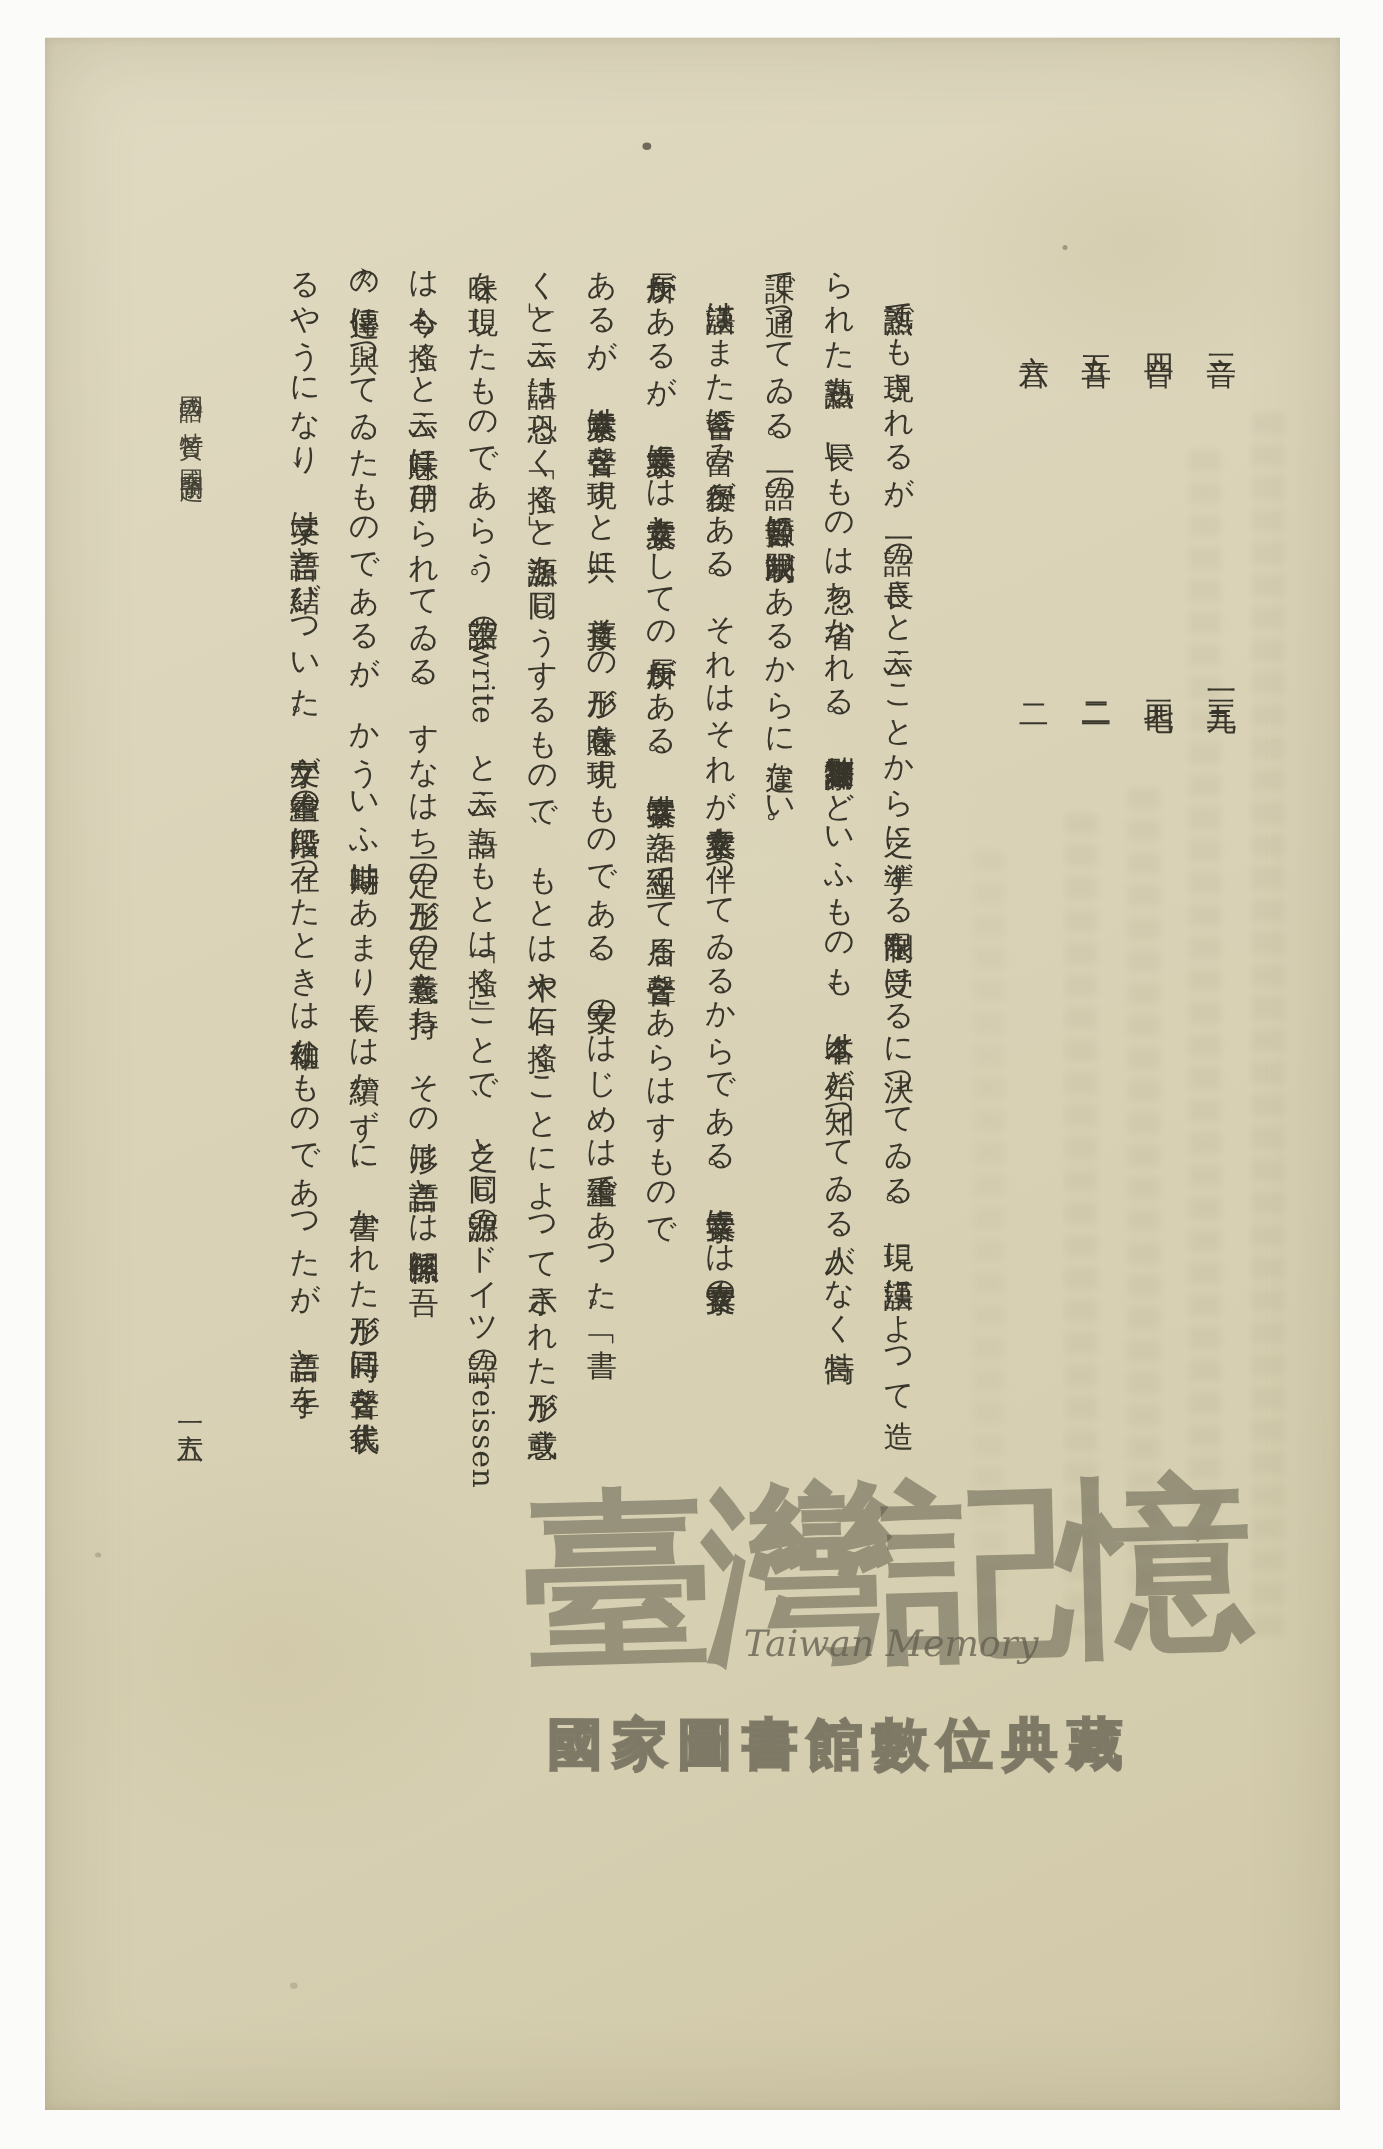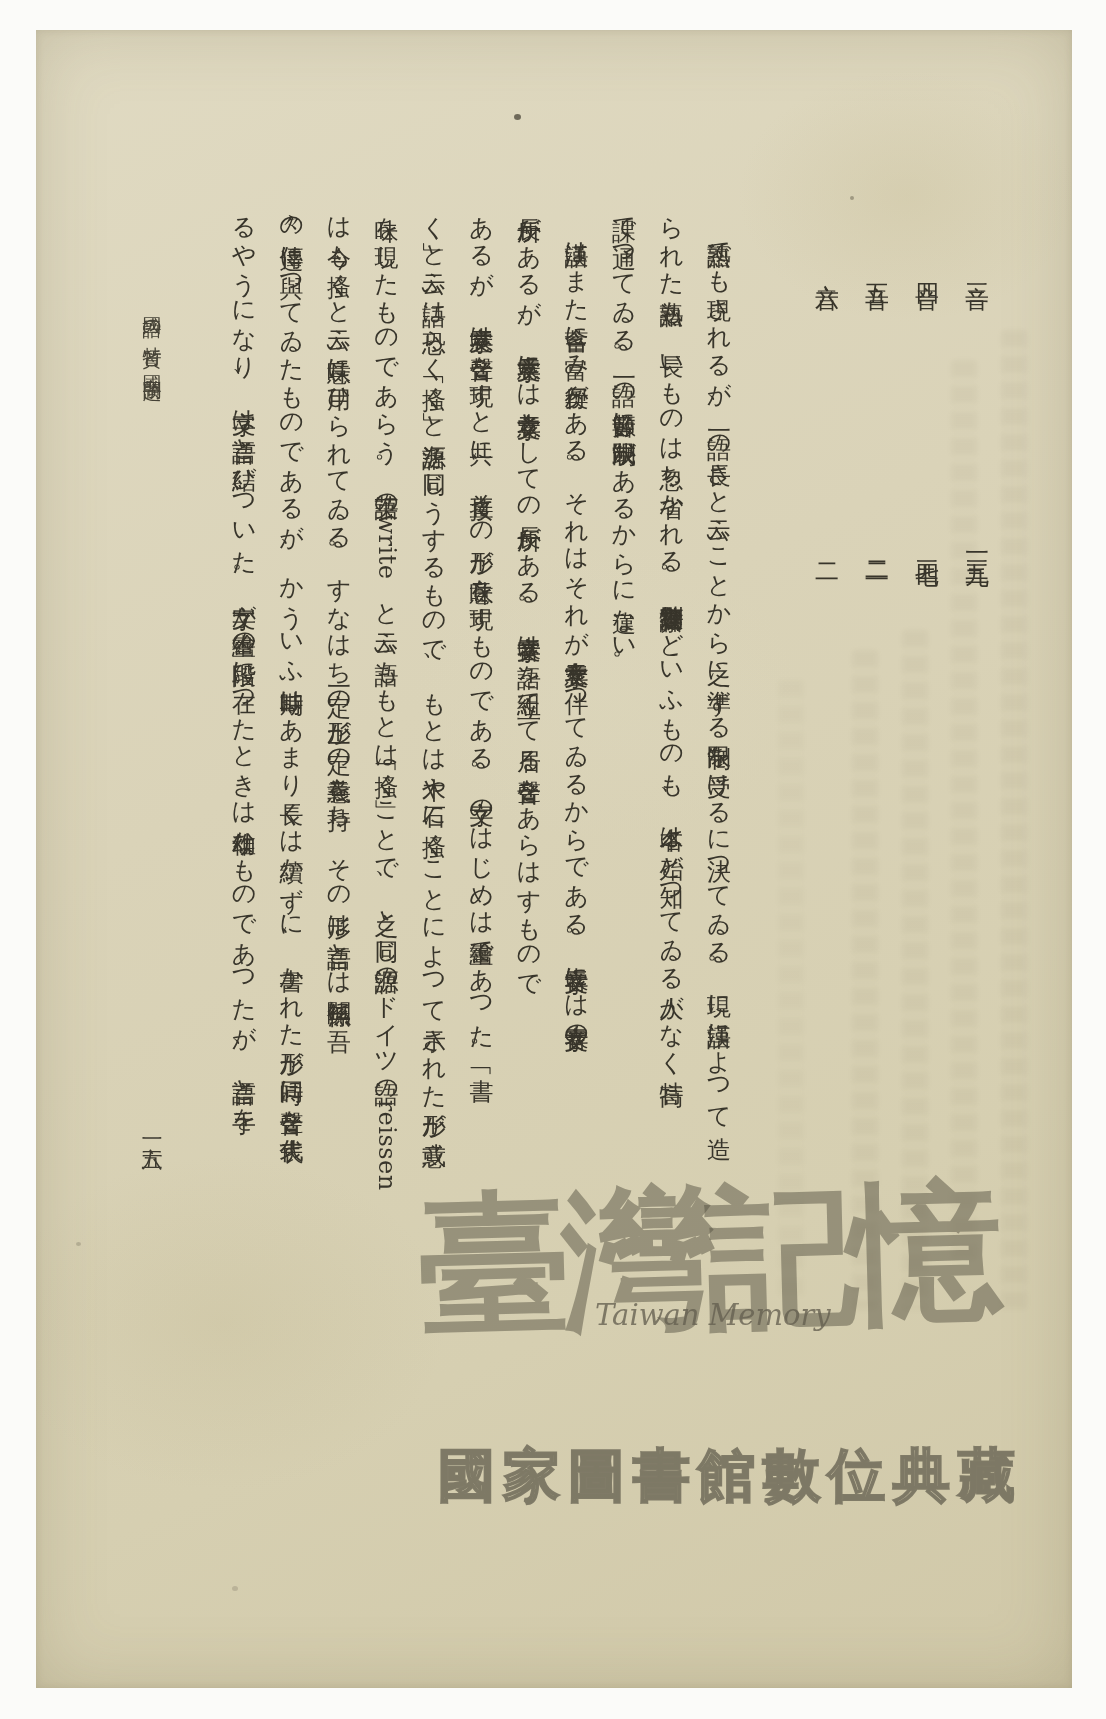--- a/index.html
+++ b/index.html
@@ -68,22 +68,22 @@
     font-family:"DejaVu Serif","Liberation Serif",serif;
     white-space:nowrap;
   }
   .wm-latin{
     position:absolute;left:559px;top:1268px;
     font-size:29px;font-style:italic;color:rgba(100,95,80,0.78);
     font-family:"DejaVu Serif","Liberation Serif",serif;
     white-space:nowrap;
   }
   .wm-sub{
-    position:absolute;left:402px;top:1408px;
-    font-size:57px;font-weight:bold;letter-spacing:8px;
+    position:absolute;left:402px;top:1336px;
+    font-size:44px;font-weight:bold;letter-spacing:8px;
     color:rgba(160,154,134,0.18);
     -webkit-text-stroke:2px rgba(96,91,76,0.72);
     white-space:nowrap;
   }
   
   .speck{position:absolute;border-radius:50%;background:#4a4638;}
   .s1{left:478px;top:84px;width:7px;height:6px;opacity:.75;}
   .s2{left:814px;top:166px;width:4px;height:4px;opacity:.4;}
   .s3{left:40px;top:1212px;width:5px;height:4px;opacity:.3;background:#6b6552;}
   .s4{left:196px;top:1556px;width:6px;height:5px;opacity:.25;background:#6b6552;}

